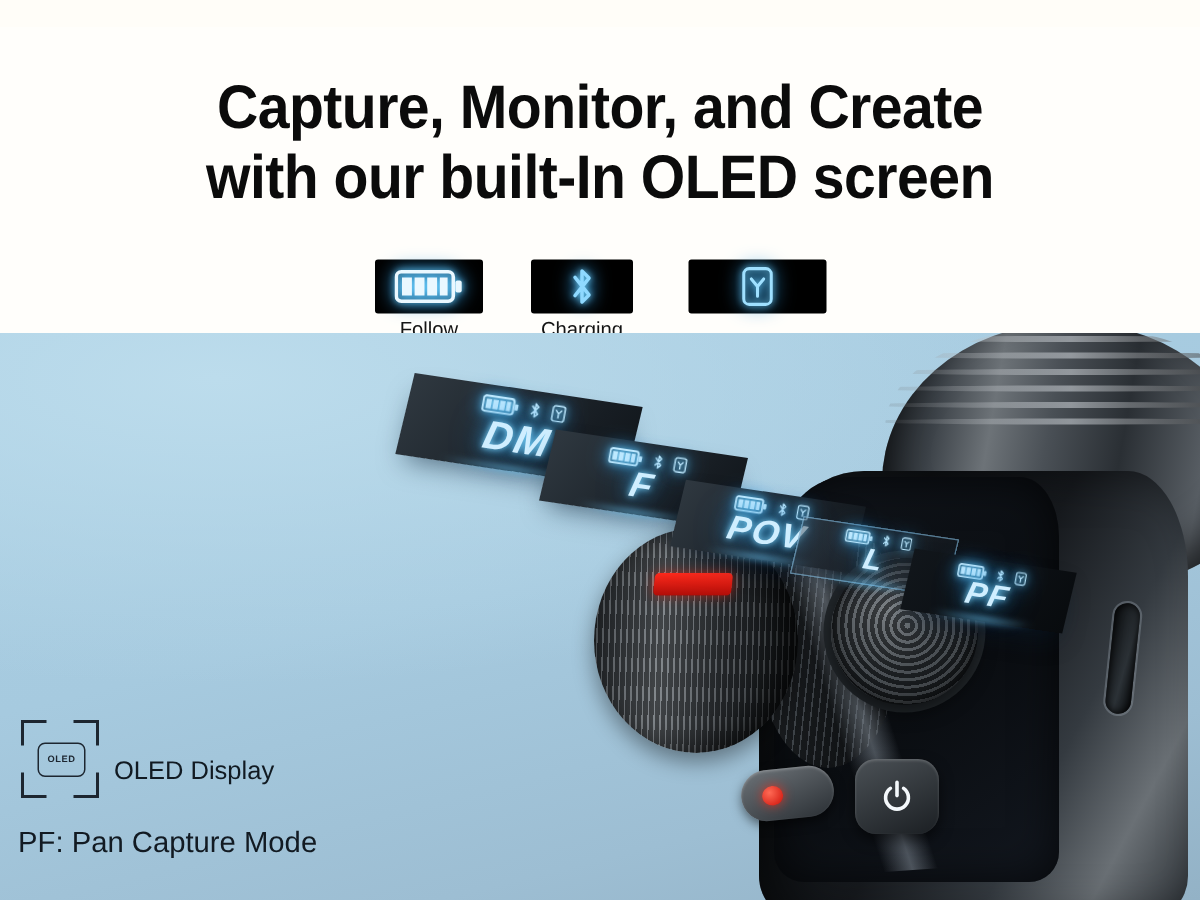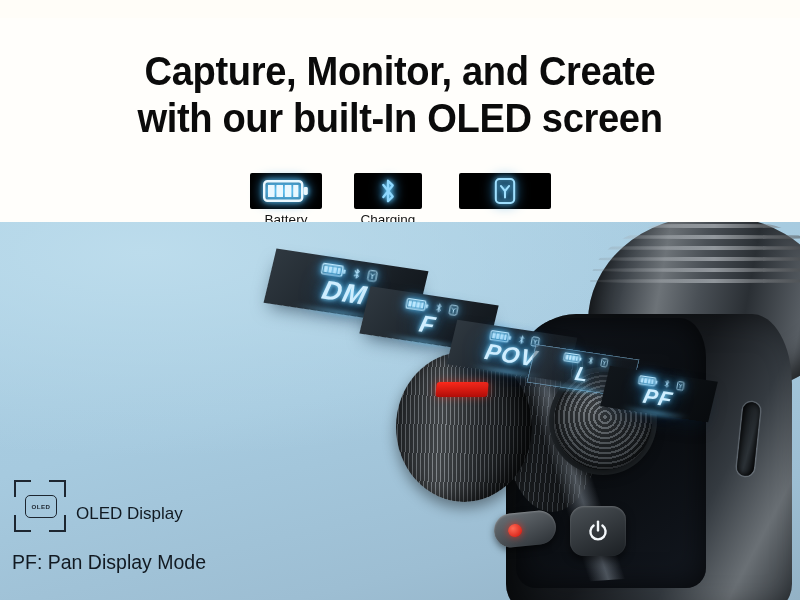--- a/index.html
+++ b/index.html
@@ -187,21 +187,21 @@
         <div class="chip">
           <svg class="gl" width="46" height="22" viewBox="0 0 46 22">
             <rect x="1.2" y="1.2" width="38" height="19.6" rx="3.4" fill="none" stroke="#eaf8ff" stroke-width="2.4"></rect>
             <rect x="40.6" y="7" width="4.2" height="8" rx="1.4" fill="#eaf8ff"></rect>
             <rect x="5" y="5" width="6.6" height="12" fill="#eaf8ff"></rect>
             <rect x="13.4" y="5" width="6.6" height="12" fill="#eaf8ff"></rect>
             <rect x="21.8" y="5" width="6.6" height="12" fill="#eaf8ff"></rect>
             <rect x="30.2" y="5" width="5.2" height="12" fill="#eaf8ff"></rect>
           </svg>
         </div>
-        <div class="cap">Battery</div>
+        <div class="cap">Follow</div>
       </div>
 
       <div class="badge" id="badge-bluetooth">
         <div class="chip">
           <svg class="gl" width="20" height="28" viewBox="0 0 20 30">
             <path d="M5 8.5 L15 21 L10 26 L10 4 L15 9 L5 21.5" fill="none" stroke="#8fd9ff" stroke-width="2.5" stroke-linejoin="round" stroke-linecap="round"></path>
           </svg>
         </div>
         <div class="cap">Charging</div>
       </div>
@@ -254,21 +254,21 @@
         <i class="tl"></i>
           <i class="tr"></i>
           <i class="bl"></i>
           <i class="br"></i>
       </div>
       <div class="oledchip">OLED</div>
       <div class="oledlabel">OLED Display</div>
     </div>
 
     <div class="modes">
-      <div class="mode">PF: Pan Display Mode</div>
+      <div class="mode">PF: Pan Capture Mode</div>
 
     </div>
 
     <div class="panel" id="p-dm" style="left:270px;top:37px;width:152px;height:56px;transform:skewY(8.5deg) skewX(-13deg);">
       <div class="status" style="top:7px;transform:skewX(3deg);">
           <span class="gl" style="display: inline-flex;">
             <svg width="24.599999999999998" height="12" viewBox="0 0 46 22">
               <rect x="1.2" y="1.2" width="38" height="19.6" rx="3.4" fill="none" stroke="#bfeaff" stroke-width="2.6"></rect>
               <rect x="40.6" y="7" width="4.2" height="8" rx="1.4" fill="#bfeaff"></rect>
               <rect x="5" y="5" width="6.6" height="12" fill="#bfeaff"></rect>

